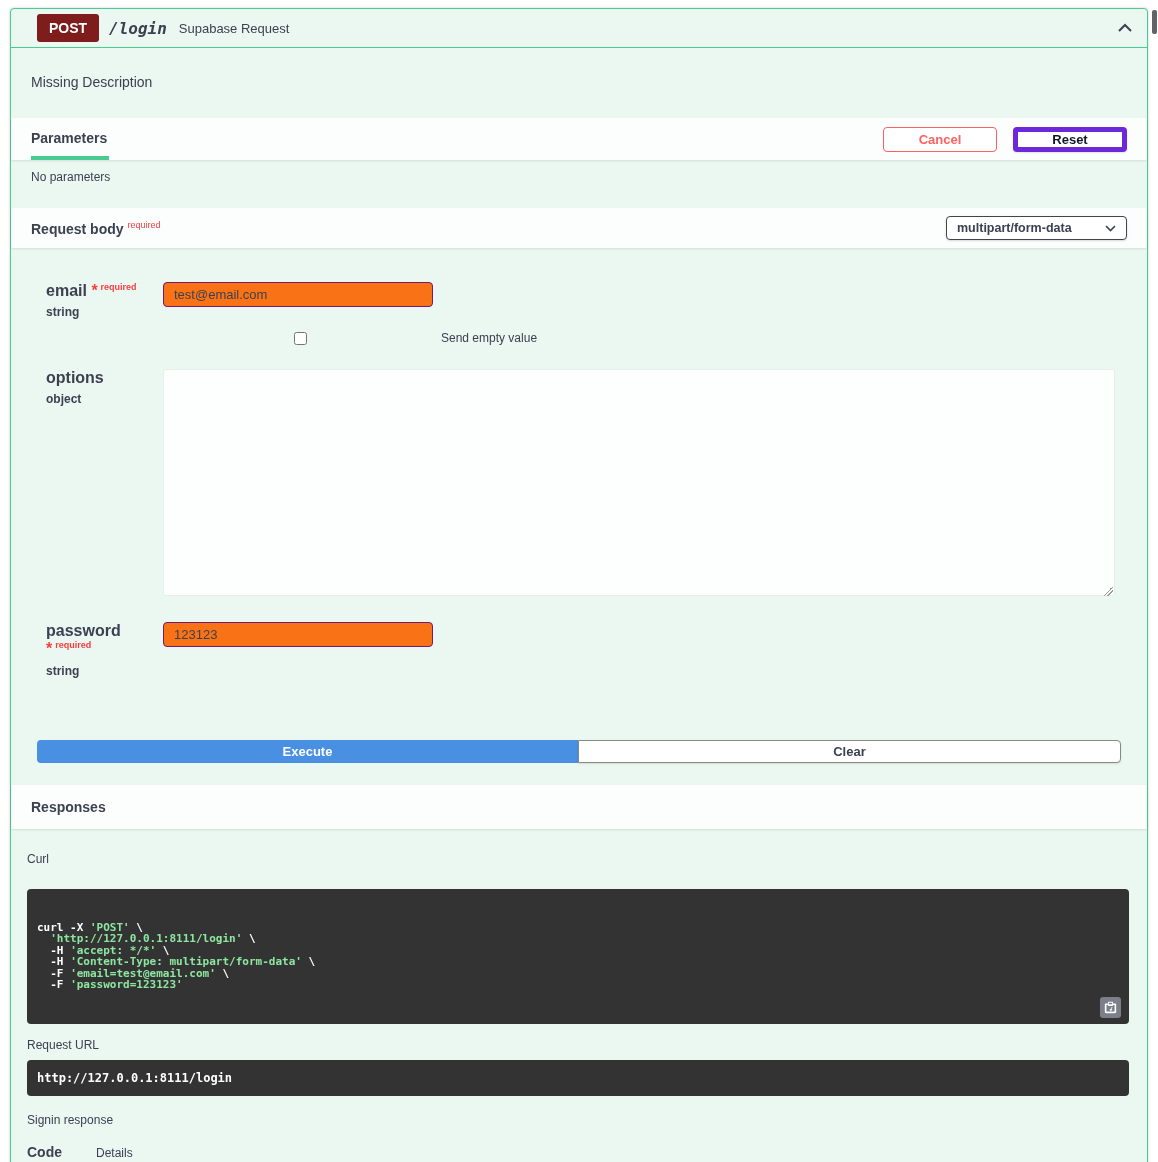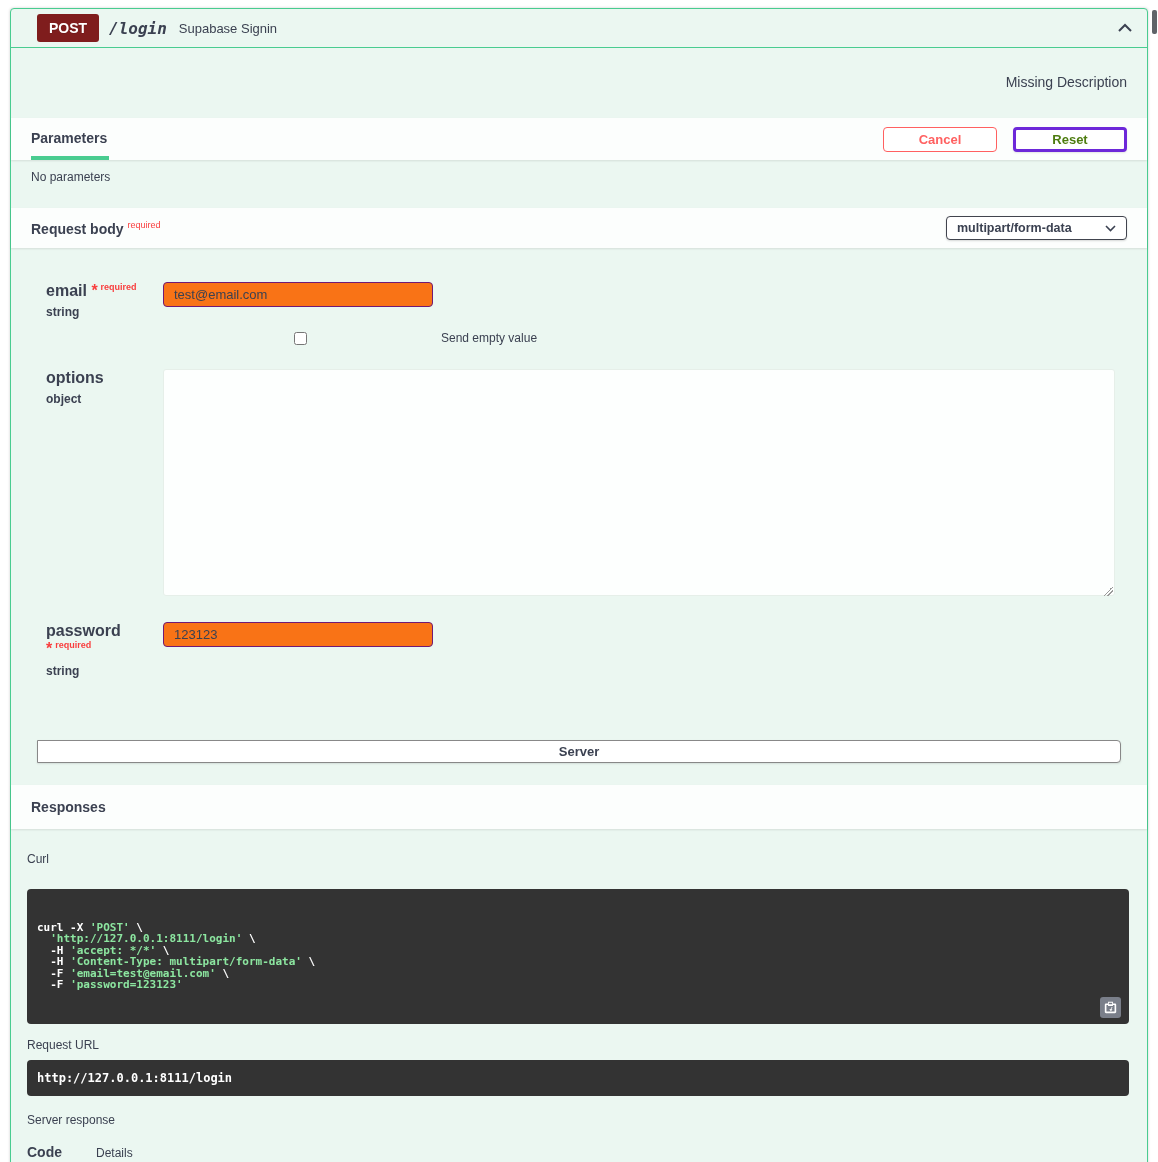--- a/index.html
+++ b/index.html
@@ -13,34 +13,34 @@
   .opblock-summary { display:flex; align-items:center; padding:5px 8px 5px 10px;
     border-bottom:1px solid #49cc90; }
   .method-badge { background:#7f1d1d; color:#fff; font-weight:bold; font-size:14px;
     width:62px; padding:6px 0; text-align:center; border-radius:3px;
     text-shadow:0 1px 0 rgba(0,0,0,.1);margin-left:16px; }
   .path { font-family:"DejaVu Sans Mono", monospace; font-weight:bold; font-size:16px;
     margin-left:10px;font-style:italic; }
   .summary-desc { font-size:13px; margin-left:12px; }
   .collapse-arrow { margin-left:auto; margin-right:6px; cursor:pointer; display:flex; }
 
-  .missing-desc { padding:26px 20px 28px; font-size:14px;text-align:right; }
+  .missing-desc { padding:26px 20px 28px; font-size:14px; }
 
   
   .section-header { background:rgba(255,255,255,.85); box-shadow:0 1px 2px rgba(0,0,0,.1);
     padding:0 20px; display:flex; align-items:center; }
   .params-header { height:42px; }
   .param-tab { position:relative; font-size:14px; font-weight:bold; padding:12px 0 14px; }
   .param-tab::after { content:""; position:absolute; left:0; bottom:0; width:78px; height:4px;
     background:#49cc90; }
   .header-btns { margin-left:auto; display:flex; gap:16px;justify-content:flex-end; }
   .btn { height:25px; width:114px; border-radius:4px; background:#fff; font-weight:bold;
     font-size:13px; cursor:pointer; font-family:"Liberation Sans", sans-serif; }
   .btn-cancel { border:1px solid #ff6060; color:#ff6060; }
-  .btn-reset { border:3px solid #6d28d9; color:#4d7c0f; box-shadow:0 1px 2px rgba(0,0,0,.1); }
+  .btn-reset { border:5px solid #6d28d9; color:#0f172a; box-shadow:0 1px 2px rgba(0,0,0,.1); }
 
   .no-params { padding:10px 20px 24px; font-size:12px; }
 
   .reqbody-header { height:40px; justify-content:space-between; }
   .section-title { font-size:14px; font-weight:bold; }
   sup.req { color:#f93e3e; font-size:9px; font-weight:normal; margin-left:4px; }
   .ct-select { width:181px; height:24px; background:#fff; border:1px solid #41444e;
     border-radius:4px; display:flex; align-items:center; padding:0 10px; cursor:pointer;
     font-size:12.5px; font-weight:bold; box-shadow:0 1px 2px rgba(0,0,0,.15); }
   .ct-select .chev { margin-left:auto; display:flex; }
@@ -105,21 +105,21 @@
     background:#5f6368; border-radius:2px; }
 </style>
 </head>
 <body>
 
 <div class="opblock">
 
   <div class="opblock-summary">
     <span class="method-badge">POST</span>
     <span class="path">/login</span>
-    <span class="summary-desc">Supabase Signin</span>
+    <span class="summary-desc">Supabase Request</span>
     <span class="collapse-arrow">
       <svg width="16" height="12" viewBox="0 0 16 12">
           <polyline points="2,9 8,3 14,9" fill="none" stroke="#3b4151" stroke-width="2"></polyline>
         </svg>
     </span>
   </div>
 
   <div class="missing-desc">Missing Description</div>
 
   <div class="section-header params-header">
@@ -185,42 +185,43 @@
         </div>
         <div class="p-type">string</div>
       </div>
       <div>
         <input class="text-input" type="text" value="123123" style="">
       </div>
     </div>
   </div>
 
   <div class="exec-row">
-    <button class="clear-btn">Server</button>
+    <button class="execute-btn">Execute</button>
+    <button class="clear-btn">Clear</button>
   </div>
 
   <div class="section-header responses-header">
     <span class="section-title">Responses</span>
   </div>
 
   <div class="responses-inner">
 
     <span class="small-label">Curl</span>
     <div class="code-block">
       <div><span class="tok-p">curl -X </span><span class="tok-s">'POST'</span><span class="tok-p"> \</span></div><div><span class="tok-p">  </span><span class="tok-s">'http://127.0.0.1:8111/login'</span><span class="tok-p"> \</span></div><div><span class="tok-p">  -H </span><span class="tok-s">'accept: */*'</span><span class="tok-p"> \</span></div><div><span class="tok-p">  -H </span><span class="tok-s">'Content-Type: multipart/form-data'</span><span class="tok-p"> \</span></div><div><span class="tok-p">  -F </span><span class="tok-s">'email=test@email.com'</span><span class="tok-p"> \</span></div><div><span class="tok-p">  -F </span><span class="tok-s">'password=123123'</span></div><button class="copy-btn">
         <svg width="13" height="13" viewBox="0 0 16 16" fill="#fff">
             <path d="M5 1h6v2h2.5c.8 0 1.5.7 1.5 1.5v9c0 .8-.7 1.5-1.5 1.5h-11C1.7 15 1 14.3 1 13.5v-9C1 3.7 1.7 3 2.5 3H5V1zm1 1v2h4V2H6zM3 5v8h10V5h-2v1H5V5H3zm6.5 2.5L8 10H6.5l2 2.5 2-2.5H9l1.5-2.5h-1z"></path>
           </svg>
       </button>
     </div>
 
     <span class="small-label url-label">Request URL</span>
     <div class="url-bar">http://127.0.0.1:8111/login</div>
 
-    <span class="small-label server-resp">Server response</span>
+    <span class="small-label server-resp">Signin response</span>
 
     <div class="code-details-row">
       <span class="code-col-h">Code</span>
       <span class="details-h">Details</span>
     </div>
 
     <div class="status-row">
       <div class="status-col">
         <div class="status-code">400</div>
 

